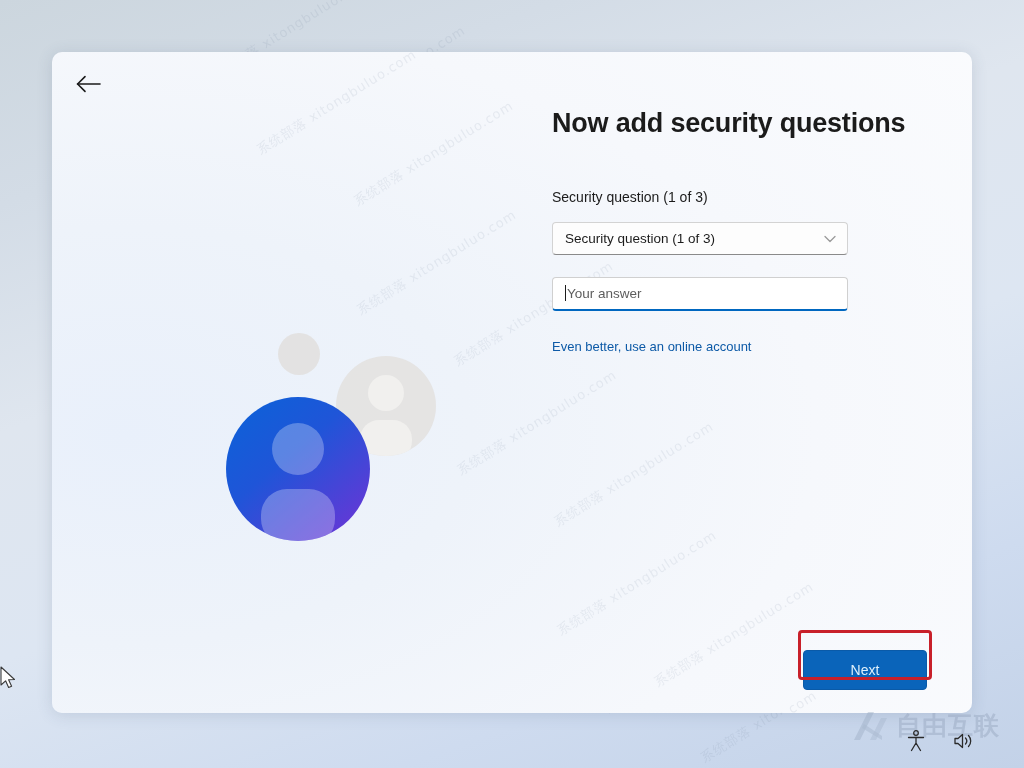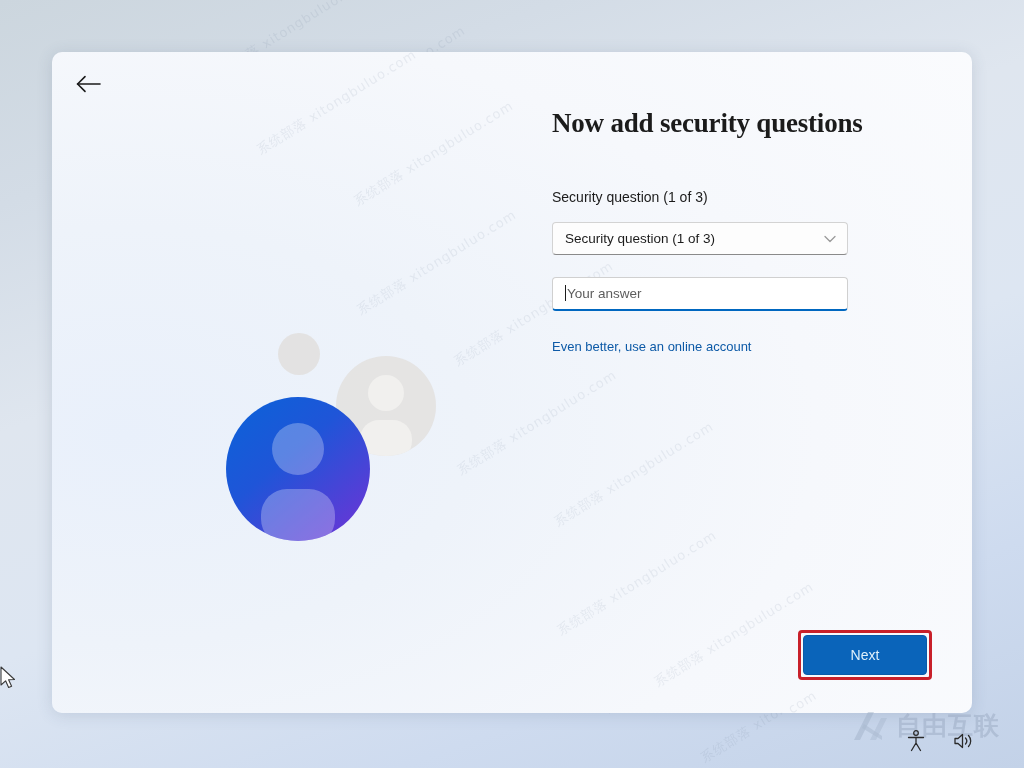--- a/index.html
+++ b/index.html
@@ -66,21 +66,21 @@
     width:330px; height:330px; z-index:3;
   }
 
   
   #content {
     position:absolute; left:500px; top:55px;
     width:360px; z-index:6;
   }
   #page-title {
     font-size:27px; font-weight:600; color:#1b1b1b;
-    letter-spacing:-.2px; line-height:1.25;font-family:Liberation Serif, serif;
+    letter-spacing:-.2px; line-height:1.25;
   }
   #page-subtitle {
     margin-top:20px; font-size:13.5px; color:#3d4043;
     line-height:1.55; width:350px;
   }
   #field-label {
     margin-top:48px; font-size:14px; color:#1b1b1b;
   }
   .combo {
     position:relative; margin-top:17px;
@@ -118,21 +118,21 @@
   #next-wrap {
     position:absolute; left:746px; top:578px; z-index:7;
   }
   #next-annotation {
     position:absolute; left:0; top:0;
     width:134px; height:50px;
     border:3px solid #c8202a; border-radius:4px;
     pointer-events:none; z-index:9;
   }
   #next-button {
-    position:absolute; left:5px; top:5px;
+    position:absolute; left:5px; top:20px;
     width:124px; height:40px;
     background:#0a64ba;
     border:1px solid #0a5aa8; border-radius:4px;
     color:#dff0fb; font-size:14px;
     display:flex; align-items:center; justify-content:center;
     cursor:pointer;
   }
 
   
   #tray {

